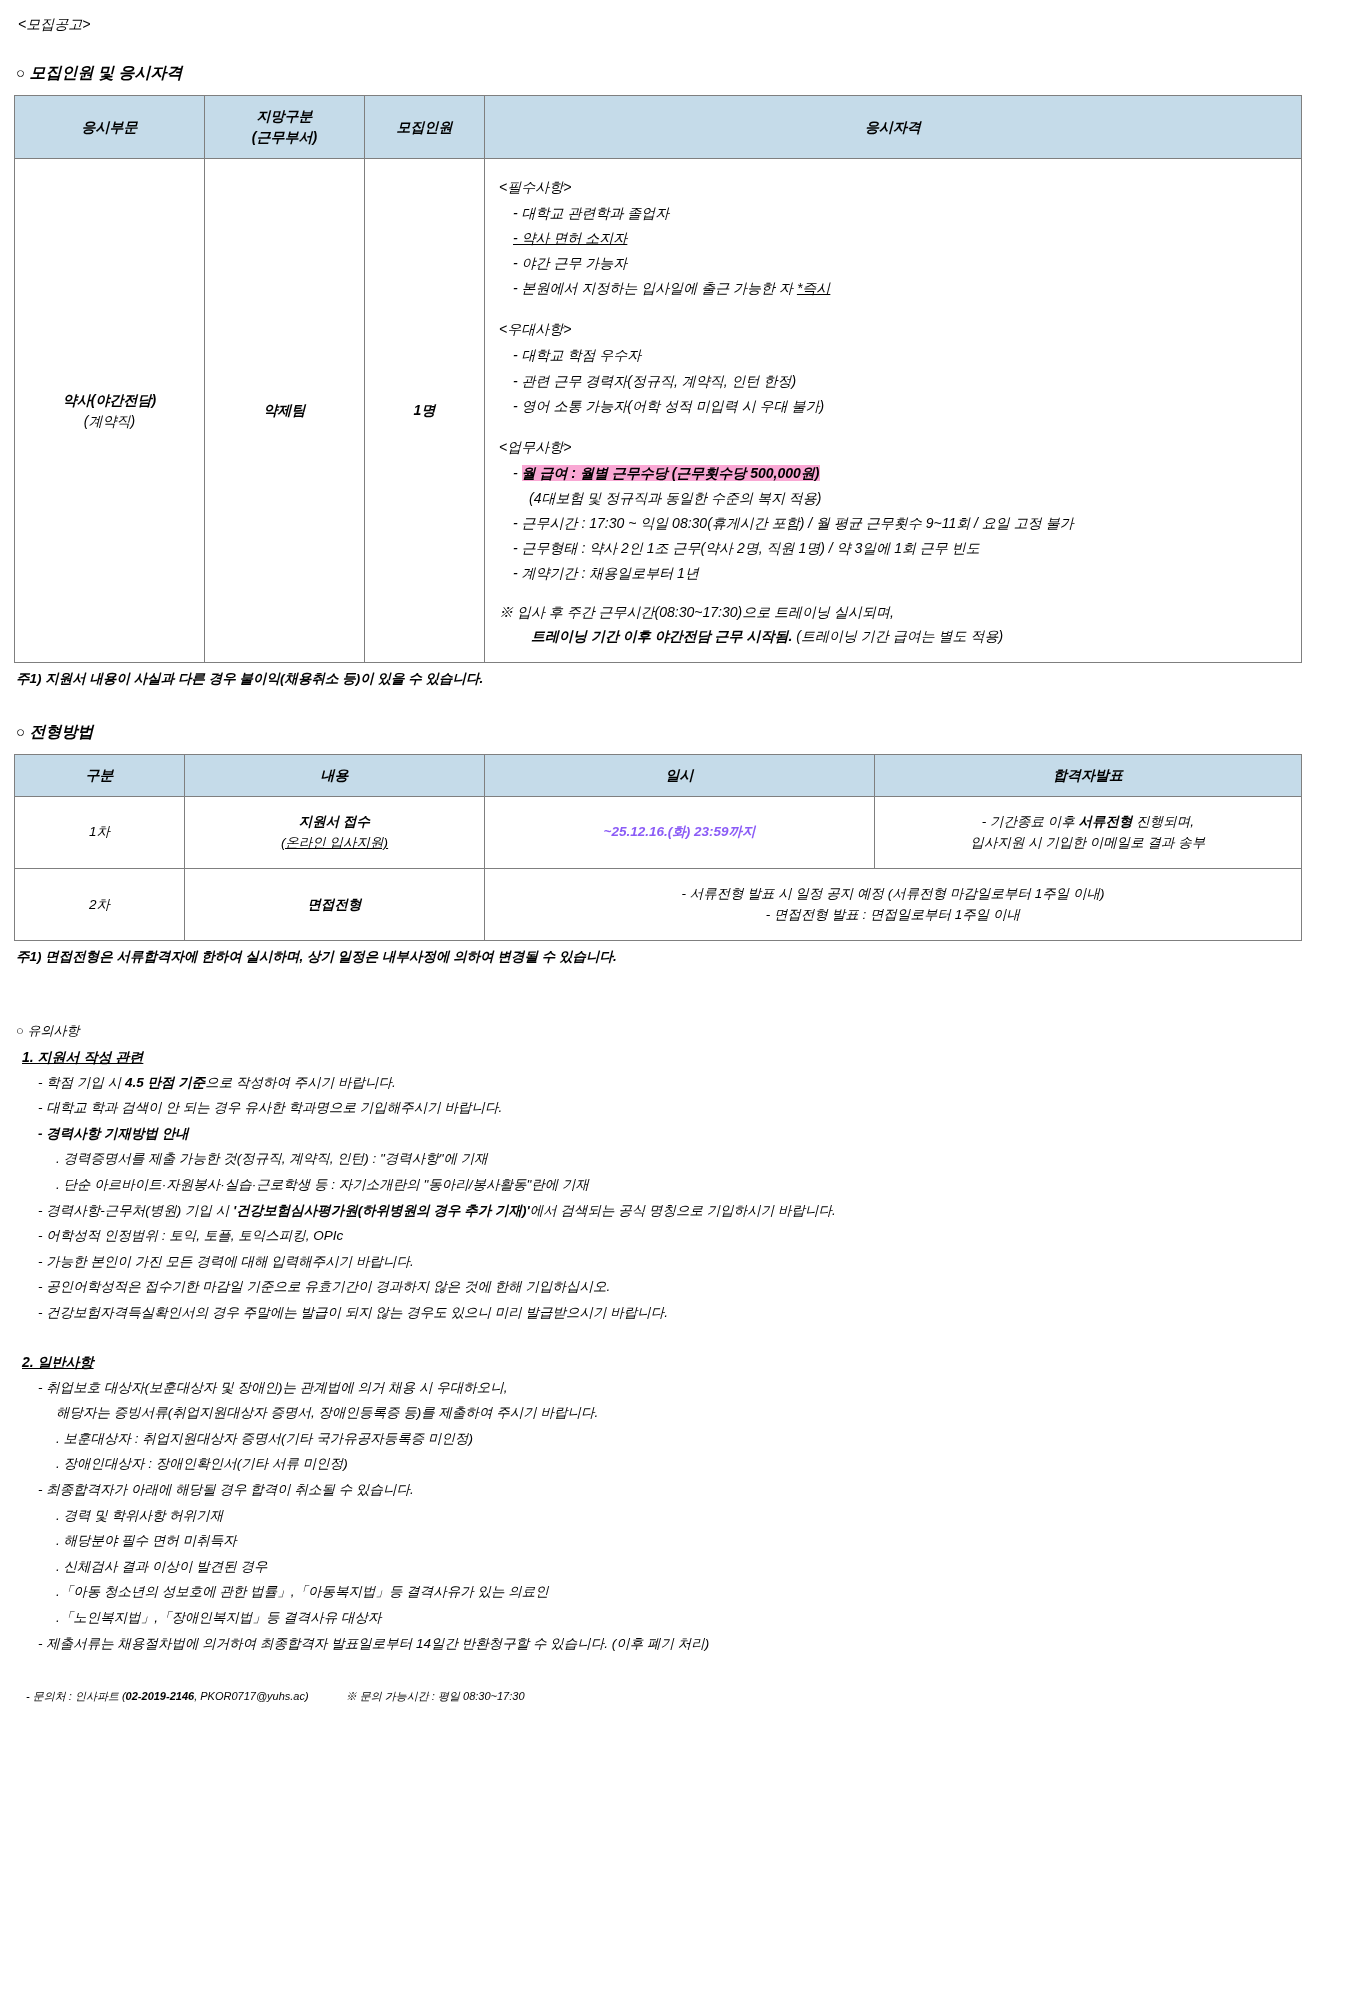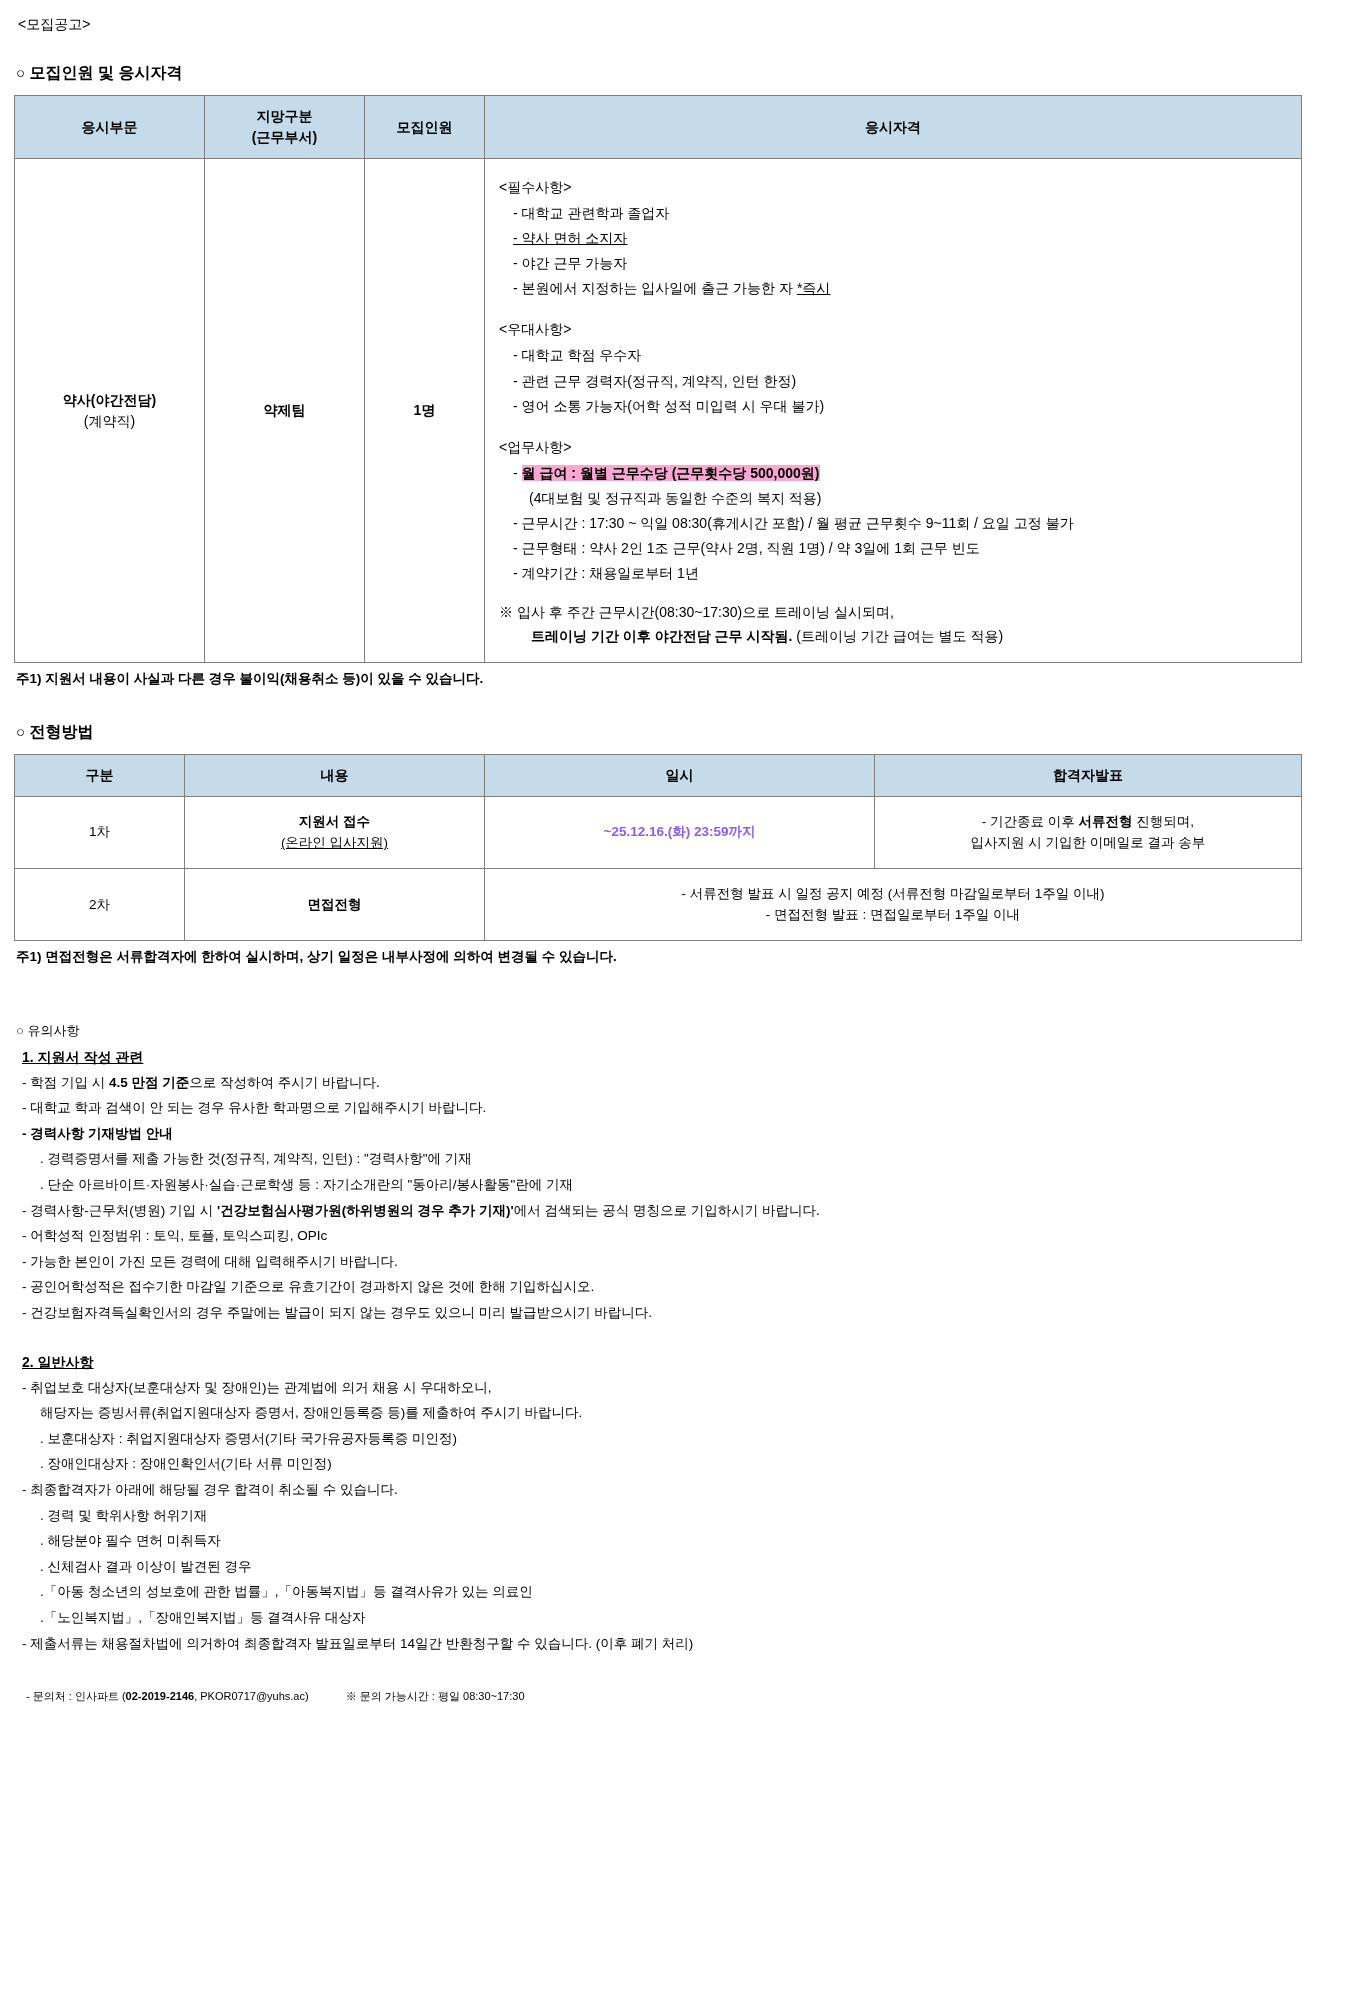--- a/index.html
+++ b/index.html
@@ -11,20 +11,21 @@
     width: 1357px;
     font-family: "Liberation Sans", sans-serif;
     color: #000000;
     font-size: 13.5px;
     line-height: 1.5;
   }
   .page {
     width: 1316px;
     padding: 10px 14px 20px 14px;
     box-sizing: border-box;
+    font-style: italic;
   }
   .doc-title {
     font-size: 14px;
     margin: 4px 0 26px 4px;
   }
   .section-head {
     font-size: 16px;
     font-weight: bold;
     margin: 0 0 10px 2px;
   }
@@ -106,21 +107,21 @@
     text-decoration: underline;
     margin: 4px 0 4px 8px;
     font-size: 14px;
   }
   ul.plain {
     list-style: none;
     margin: 0 0 0 8px;
     padding: 0;
   }
   ul.plain li {
-    margin: 4px 0;
+    margin: 4px 16px;
     line-height: 1.6;
   }
   ul.plain li.indent1 { padding-left: 18px; }
   .block-gap { height: 20px; }
   .contact {
     margin: 34px 0 0 12px;
     font-size: 11px;
   }
 </style>
 </head>

